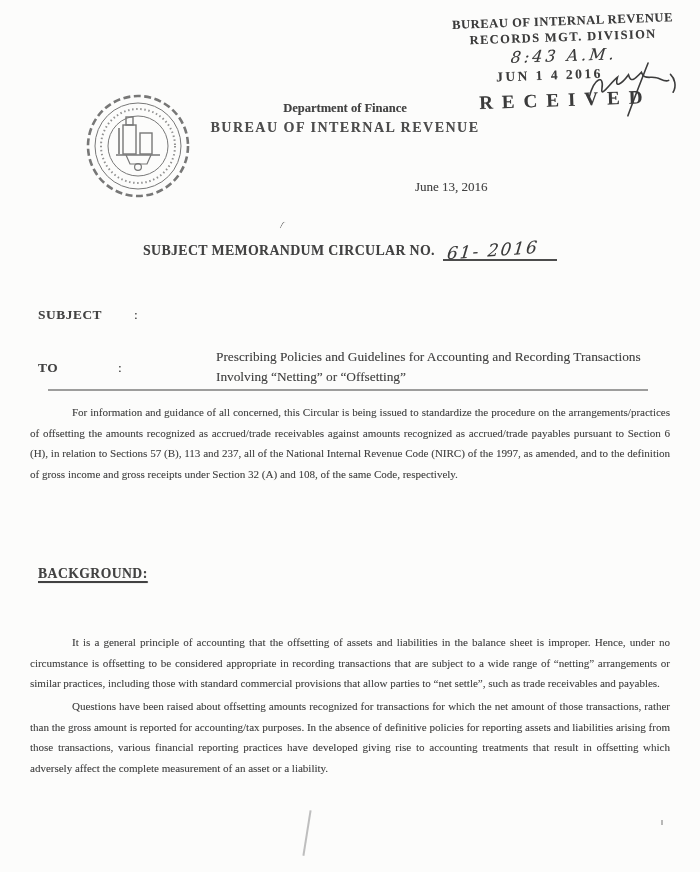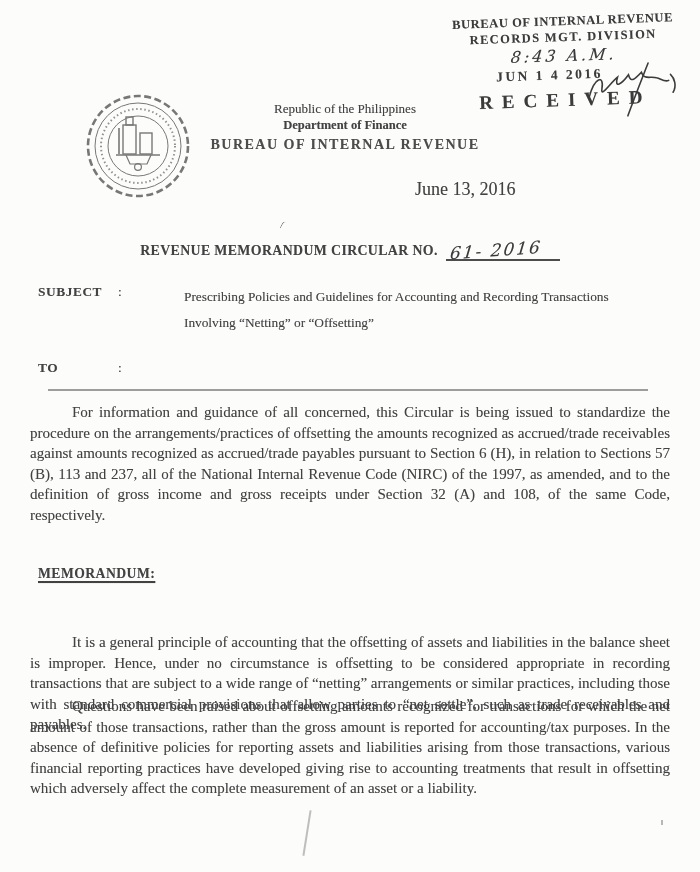--- a/index.html
+++ b/index.html
@@ -25,44 +25,44 @@
     transform:skewX(-8deg);display:inline-block;
   }
   .sig-svg{position:absolute;right:2px;top:50px;}
   
   .seal{position:absolute;left:78px;top:92px;opacity:.8;}
   .letterhead{position:absolute;left:175px;top:100px;width:340px;text-align:center;line-height:17px;}
   .lh1{font-size:13px;}
   .lh2{font-size:12.5px;font-weight:bold;}
   .lh3{font-size:14px;font-weight:bold;letter-spacing:1.5px;color:#4c4c4c;margin-top:2px;}
   .lh4{font-size:13px;}
-  .dateline{position:absolute;left:415px;top:179px;font-size:18px;}
+  .dateline{position:absolute;left:415px;top:179px;font-size:13px;}
   
   .pen-tick{position:absolute;left:281px;top:222px;width:6px;height:8px;border-left:1.6px solid #555;transform:rotate(28deg);border-radius:40% 0 0 0;opacity:.8;}
   .pen-slash{position:absolute;left:306px;top:810px;width:1.6px;height:46px;background:#a9a9a9;transform:rotate(9deg);opacity:.75;}
   .speck{position:absolute;left:661px;top:820px;width:2px;height:5px;background:#8a8a8a;opacity:.6;}
   
   .titleline{
     position:absolute;top:235px;left:0;width:100%;
     display:flex;justify-content:center;align-items:flex-end;gap:8px;
   }
   .t-label{font-weight:bold;font-size:13.8px;letter-spacing:.4px;padding-bottom:2px;}
   .t-numwrap{position:relative;width:114px;height:24px;border-bottom:2.2px solid #4c4c4c;}
   .t-num{position:absolute;left:4px;bottom:-1px;font-size:17px;letter-spacing:2px;transform:rotate(-4deg) skewX(-10deg);}
   
   .meta{position:absolute;left:38px;width:624px;display:grid;grid-template-columns:80px 66px 1fr;font-size:13.3px;}
-  .meta.subject{top:284px;}
+  .meta.subject{top:307px;gap:16px;}
   .meta.to{top:360px;}
   .m-label{font-weight:bold;letter-spacing:.6px;}
-  .m-text{line-height:26px;max-width:462px;}
+  .m-text{line-height:20px;max-width:462px;margin-top:40px;}
   .hrule{position:absolute;top:389px;left:48px;width:600px;height:2px;background:#5d5d5d;opacity:.6;}
   
   .para{
     position:absolute;left:30px;width:640px;margin:0;
-    font-size:15px;line-height:20.6px;text-align:justify;text-indent:42px;font-family:Liberation Serif, serif;
+    font-size:11px;line-height:20.6px;text-align:justify;text-indent:42px;font-family:Liberation Serif, serif;
   }
   .p1{top:402px;}
   .bg-head{
     position:absolute;left:38px;top:566px;font-size:13.6px;font-weight:bold;letter-spacing:.5px;
     text-decoration:underline;text-decoration-thickness:1.5px;text-underline-offset:3px;
   }
   .p2{top:596px;margin-top:36px;}
   .p3{top:696px;}
 </style>
 </head>
@@ -95,52 +95,51 @@
       <rect x="45" y="33" width="13" height="29" stroke-width="1.4"></rect>
       <rect x="48" y="25" width="7" height="8" stroke-width="1.4"></rect>
       <rect x="62" y="41" width="12" height="21" stroke-width="1.4"></rect>
       <line x1="38" y1="63" x2="82" y2="63" stroke-width="1.6"></line>
       <path d="M48 63 l4 9 h17 l4 -9" stroke-width="1.2"></path>
       <circle cx="60" cy="75" r="3.4" stroke-width="1.2"></circle>
     </g>
   </svg>
 
   <div class="letterhead">
-    <div class="lh1">Republic of the Philippines</div>
     <div class="lh2">Department of Finance</div>
     <div class="lh3">BUREAU OF INTERNAL REVENUE</div>
   </div>
 
   <div class="dateline">June 13, 2016</div>
 
   <div class="pen-tick"></div>
 
   <div class="titleline">
-    <span class="t-label">REVENUE MEMORANDUM CIRCULAR NO.</span>
+    <span class="t-label">SUBJECT MEMORANDUM CIRCULAR NO.</span>
     <span class="t-numwrap">
       <span class="t-num hand">61- 2016</span>
     </span>
   </div>
 
   <div class="meta subject">
     <span class="m-label">SUBJECT</span>
     <span class="m-colon">:</span>
     <span class="m-text">Prescribing Policies and Guidelines for Accounting and Recording Transactions Involving “Netting” or “Offsetting”</span>
   </div>
 
   <div class="meta to">
     <span class="m-label">TO</span>
     <span class="m-colon">:</span>
   </div>
 
   <div class="hrule"></div>
 
   <p class="para p1">For information and guidance of all concerned, this Circular is being issued to standardize the procedure on the arrangements/practices of offsetting the amounts recognized as accrued/trade receivables against amounts recognized as accrued/trade payables pursuant to Section 6 (H), in relation to Sections 57 (B), 113 and 237, all of the National Internal Revenue Code (NIRC) of the 1997, as amended, and to the definition of gross income and gross receipts under Section 32 (A) and 108, of the same Code, respectively.</p>
 
-  <div class="bg-head">MEMORANDUM:</div>
+  <div class="bg-head">BACKGROUND:</div>
 
   <p class="para p2">It is a general principle of accounting that the offsetting of assets and liabilities in the balance sheet is improper. Hence, under no circumstance is offsetting to be considered appropriate in recording transactions that are subject to a wide range of “netting” arrangements or similar practices, including those with standard commercial provisions that allow parties to “net settle”, such as trade receivables and payables.</p>
   <p class="para p3">Questions have been raised about offsetting amounts recognized for transactions for which the net amount of those transactions, rather than the gross amount is reported for accounting/tax purposes. In the absence of definitive policies for reporting assets and liabilities arising from those transactions, various financial reporting practices have developed giving rise to accounting treatments that result in offsetting which adversely affect the complete measurement of an asset or a liability.</p>
 
   <div class="pen-slash"></div>
   <div class="speck"></div>
 
 </div>
 
 </body></html>

